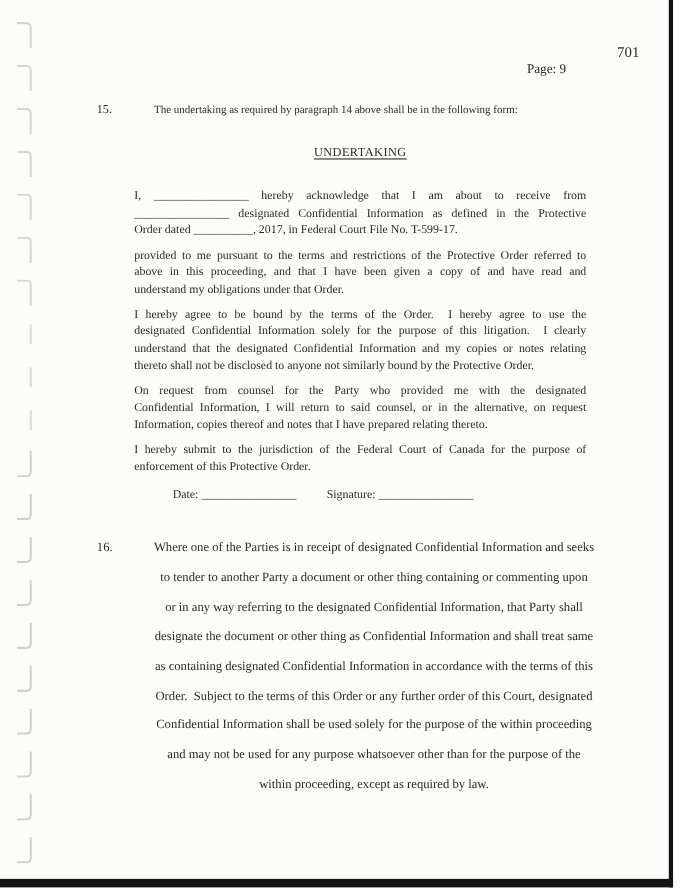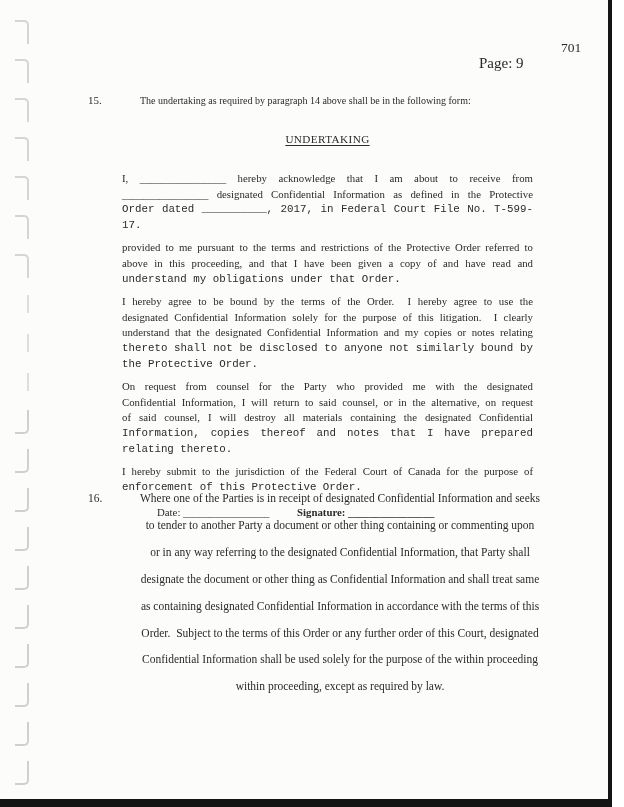--- a/index.html
+++ b/index.html
@@ -17,38 +17,38 @@
   .edge-bottom { position:absolute; left:0; bottom:0; width:100%; height:8px; background:#141414; }
 
   
   .bmark { position:absolute; left:15px; width:12px; height:22px; opacity:.85; }
   .bm-top    { border-top:2px solid #cfcfcd; border-right:2px solid #cfcfcd; border-top-right-radius:5px; }
   .bm-mid    { border-right:2px solid #d8d8d6; height:18px; margin-top:2px; }
   .bm-bottom { border-bottom:2px solid #c9c9c7; border-right:2px solid #c9c9c7; border-bottom-right-radius:5px; }
 
   
   .stamp      { position:absolute; left:561px; top:40px;  font-size:13.5px; }
-  .page-label { position:absolute; left:479px; top:55px;  font-size:15px; }
+  .page-label { position:absolute; left:479px; top:55px;  font-size:12px; }
 
   
   .p15-num  { position:absolute; left:88px;  top:94px; font-size:11px; }
   .p15-text { position:absolute; left:140px; top:94px; width:420px; font-size:10px; line-height:14px; }
 
   
   .u-body  { position:absolute; left:122px; top:132px; width:411px; font-size:10.8px; line-height:15.6px; }
   .u-title { text-align:center; text-decoration:underline; text-underline-offset:2px;
              font-size:11.2px; letter-spacing:.4px; line-height:15px; margin-bottom:24px; }
   .u-para  { margin-bottom:7px; }
   .jline   { white-space:pre-wrap; text-align:justify; text-align-last:justify; }
-  .jline.last { text-align-last:left;font-family:Liberation Mono, monospace; }
+  .jline.last { text-align-last:left; }
 
   .date-row { position:relative; height:16px; margin-top:10px; }
   .date-part { position:absolute; white-space:pre; }
   .date-part.d1 { left:35px; }
-  .date-part.d2 { left:175px;font-weight:bold; }
+  .date-part.d2 { left:175px; }
 
   
   .p16-num   { position:absolute; left:88px;  top:492px; font-size:11.5px; }
   .p16-lines { position:absolute; left:122px; top:485px; width:436px; font-size:11.5px; line-height:26.9px;text-align:center; }
   .p16-line  { white-space:pre-wrap; }
 </style>
 </head>
 <body>
 
 <div class="page">
@@ -99,21 +99,20 @@
         </div>
         <div class="u-para">
           <div class="jline">I hereby agree to be bound by the terms of the Order.  I hereby agree to use the</div>
           <div class="jline">designated Confidential Information solely for the purpose of this litigation.  I clearly</div>
           <div class="jline">understand that the designated Confidential Information and my copies or notes relating</div>
           <div class="jline last">thereto shall not be disclosed to anyone not similarly bound by the Protective Order.</div>
         </div>
         <div class="u-para">
           <div class="jline">On request from counsel for the Party who provided me with the designated</div>
           <div class="jline">Confidential Information, I will return to said counsel, or in the alternative, on request</div>
-          <div class="jline">of said counsel, I will destroy all materials containing the designated Confidential</div>
           <div class="jline last">Information, copies thereof and notes that I have prepared relating thereto.</div>
         </div>
         <div class="u-para">
           <div class="jline">I hereby submit to the jurisdiction of the Federal Court of Canada for the purpose of</div>
           <div class="jline last">enforcement of this Protective Order.</div>
         </div>
       </div>
     <div class="date-row">
       <span class="date-part d1"><span>Date:</span> <span>________________</span></span>
       <span class="date-part d2"><span>Signature:</span> <span>________________</span></span>
@@ -122,16 +121,17 @@
 
   <div class="p16-num">16.</div>
   <div class="p16-lines">
       <div class="p16-line">Where one of the Parties is in receipt of designated Confidential Information and seeks</div>
       <div class="p16-line">to tender to another Party a document or other thing containing or commenting upon</div>
       <div class="p16-line">or in any way referring to the designated Confidential Information, that Party shall</div>
       <div class="p16-line">designate the document or other thing as Confidential Information and shall treat same</div>
       <div class="p16-line">as containing designated Confidential Information in accordance with the terms of this</div>
       <div class="p16-line">Order.  Subject to the terms of this Order or any further order of this Court, designated</div>
       <div class="p16-line">Confidential Information shall be used solely for the purpose of the within proceeding</div>
+      <div class="p16-line">and may not be used for any purpose whatsoever other than for the purpose of the</div>
       <div class="p16-line">within proceeding, except as required by law.</div>
     </div>
 
 </div>
 
 </body></html>

